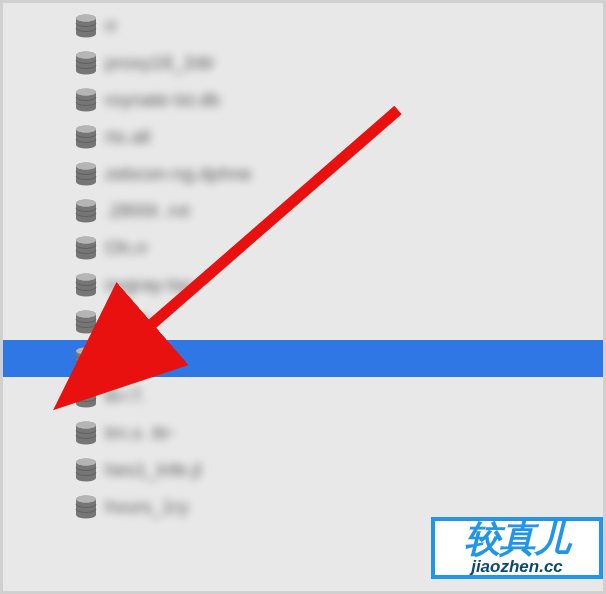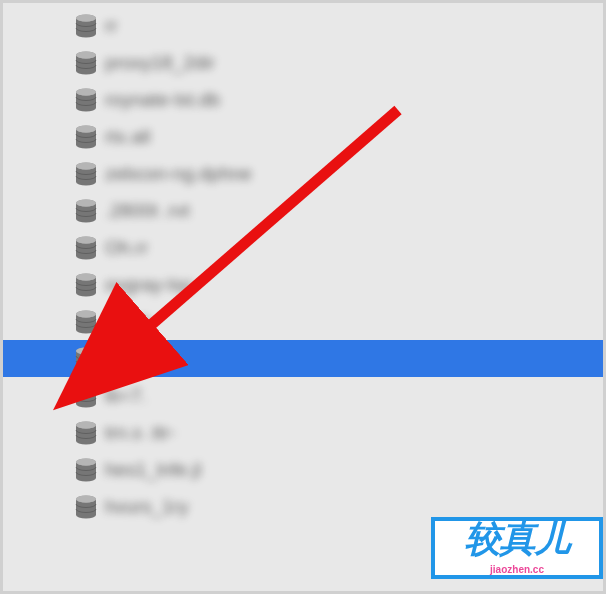--- a/index.html
+++ b/index.html
@@ -75,23 +75,24 @@
       line-height: 1;
     }
     .watermark-main {
       font-size: 36px;
       font-weight: 900;
       color: #2196e8;
       font-style: italic;
       letter-spacing: -1px;
     }
     .watermark-sub {
-      font-size: 10px;
+      font-size: 17px;
       font-weight: 700;
-      color: #ec4899;
+      font-style: italic;
+      color: #0c4a6e;
       margin-top: -2px;
     }
   </style>
 </head>
 <body>
 
 <div class="list-container">
     <div class="list-item">
       <span class="db-icon">
         <svg width="22" height="24" viewBox="0 0 22 24">

